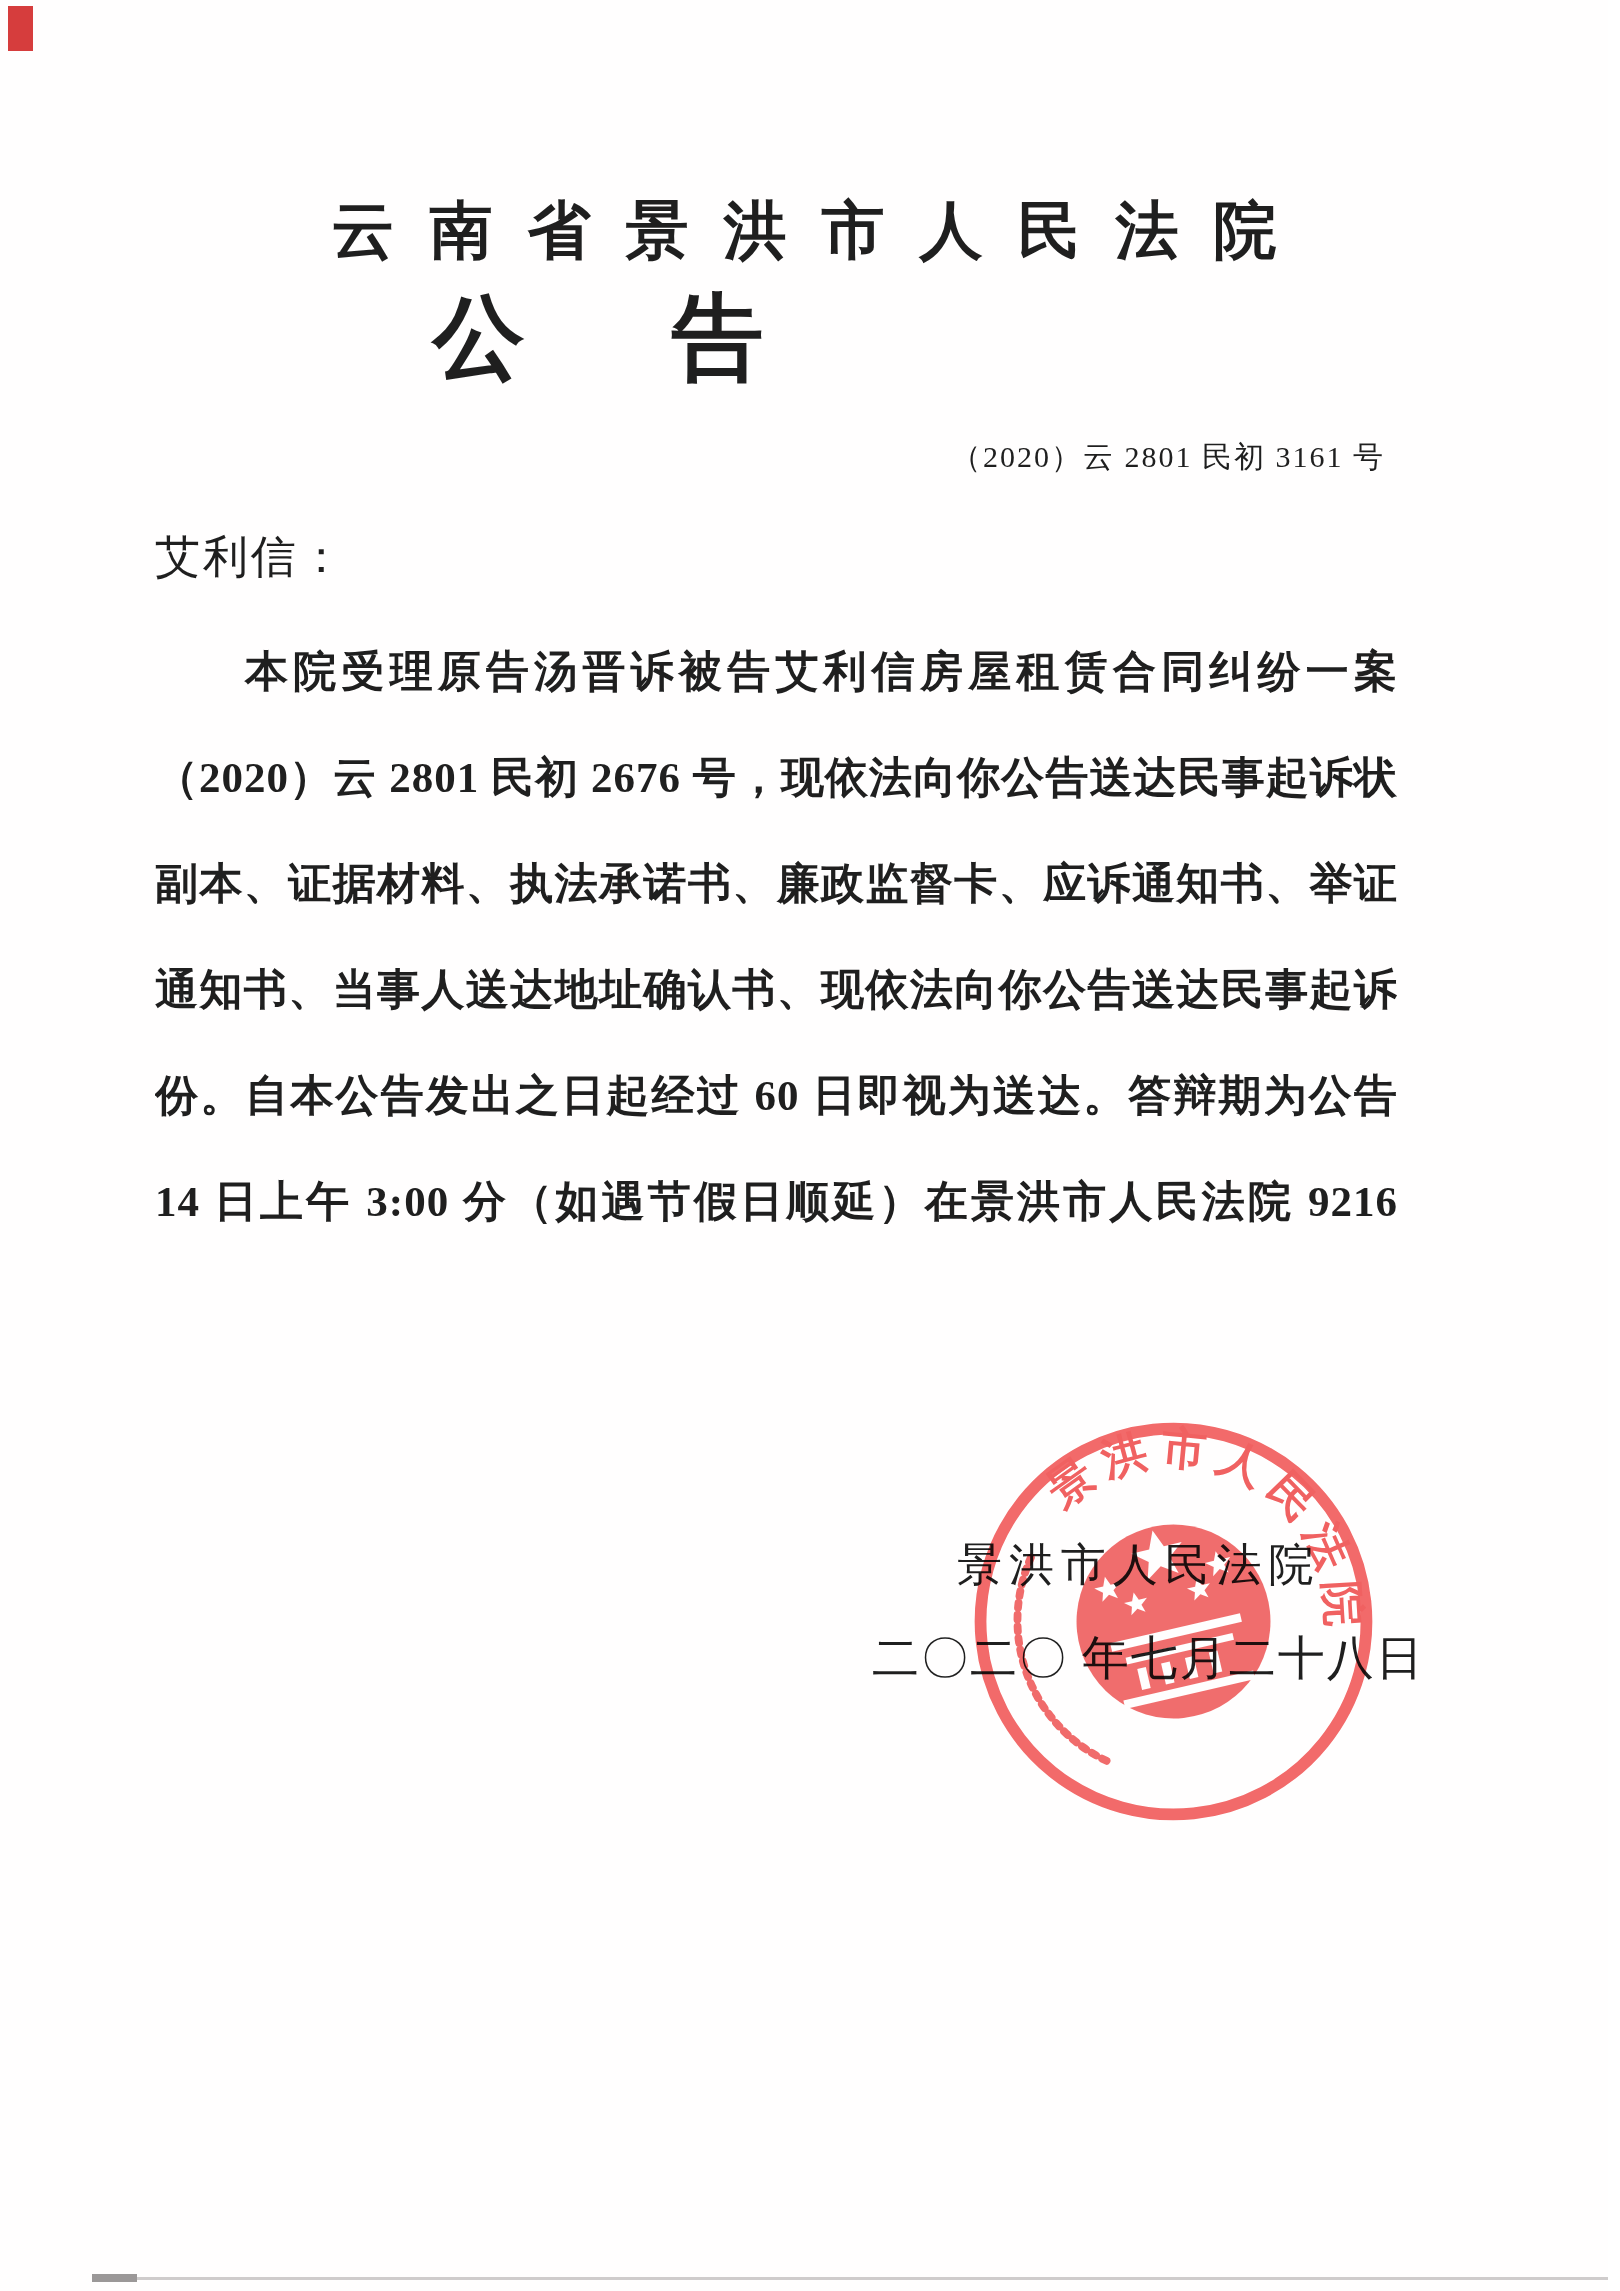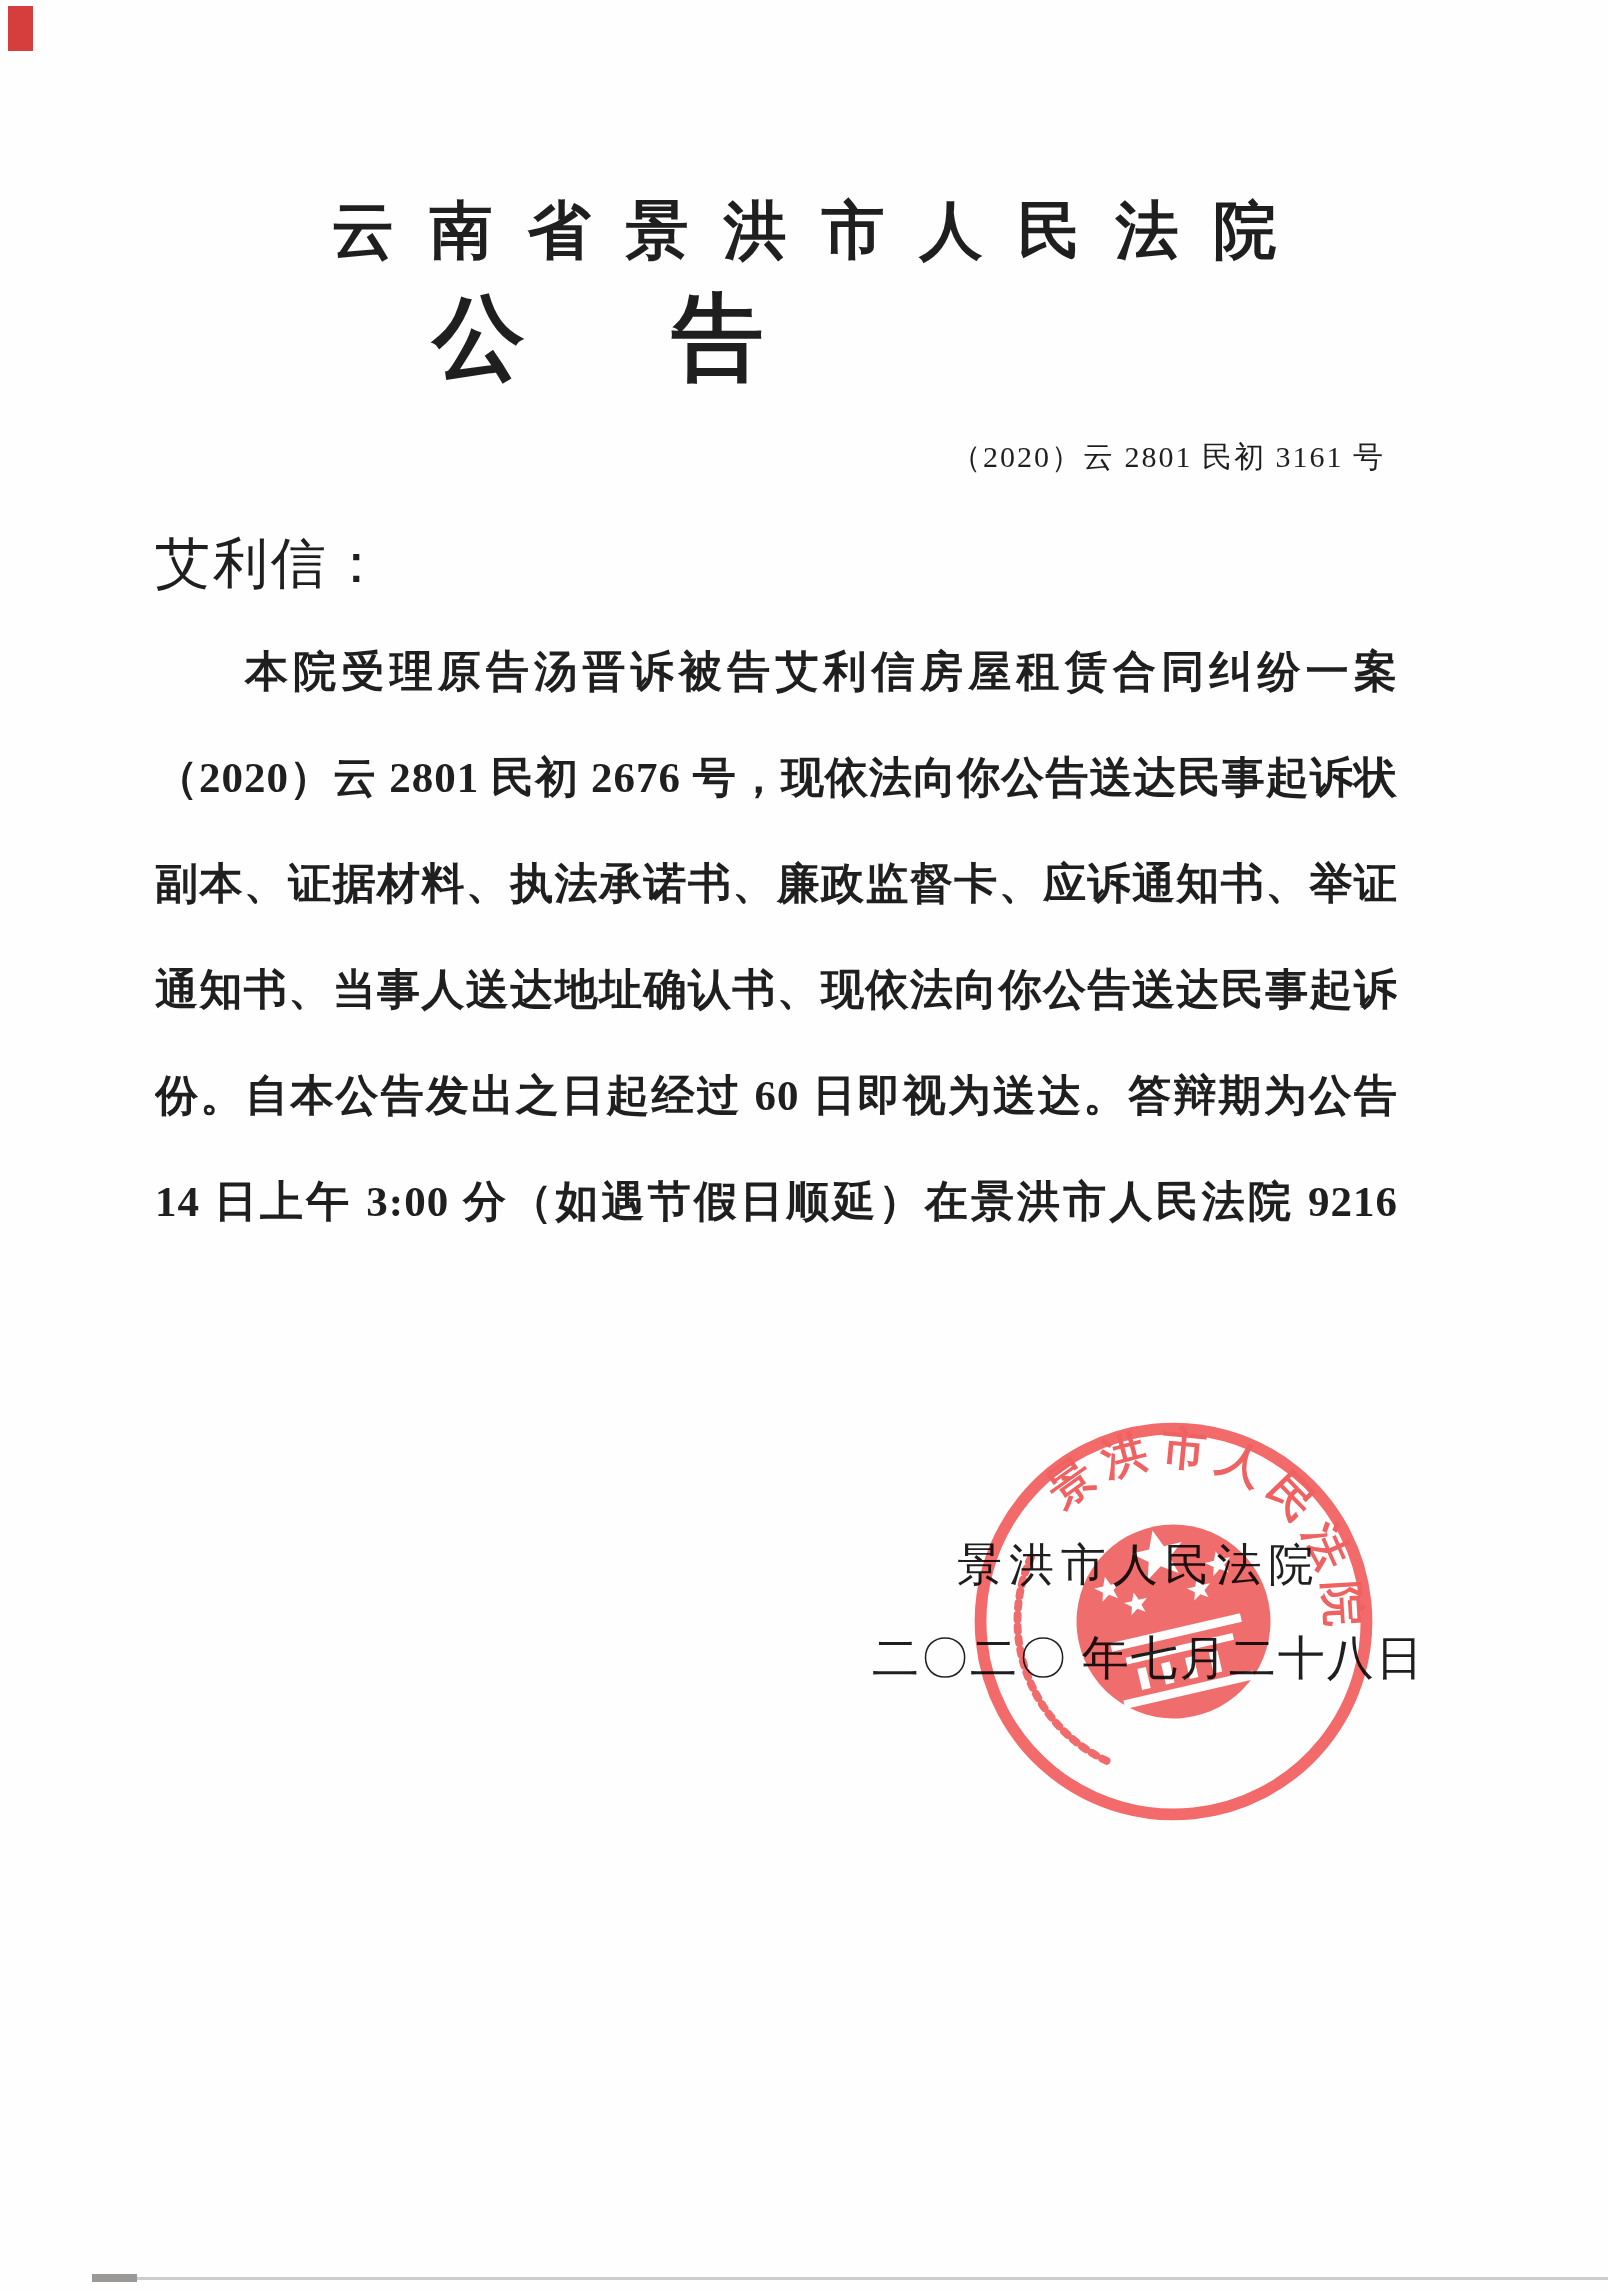--- a/index.html
+++ b/index.html
@@ -29,21 +29,21 @@
     letter-spacing:147px;text-indent:147px;
     transform:translateX(-206px);
     white-space:nowrap;
   }
   .case-number{
     position:absolute;top:437px;right:223px;
     font-size:30px;letter-spacing:2px;white-space:nowrap;
   }
   .addressee{
     position:absolute;top:527px;left:155px;
-    font-size:55px;letter-spacing:2.9px;
+    font-size:45px;letter-spacing:2.9px;
   }
   .body-text{
     position:absolute;top:619px;left:155px;width:1243px;
     font-size:43px;
   }
   .body-text .line{
     height:106px;line-height:106px;
     text-align:justify;
     text-align-last:justify;
     text-justify:inter-character;

